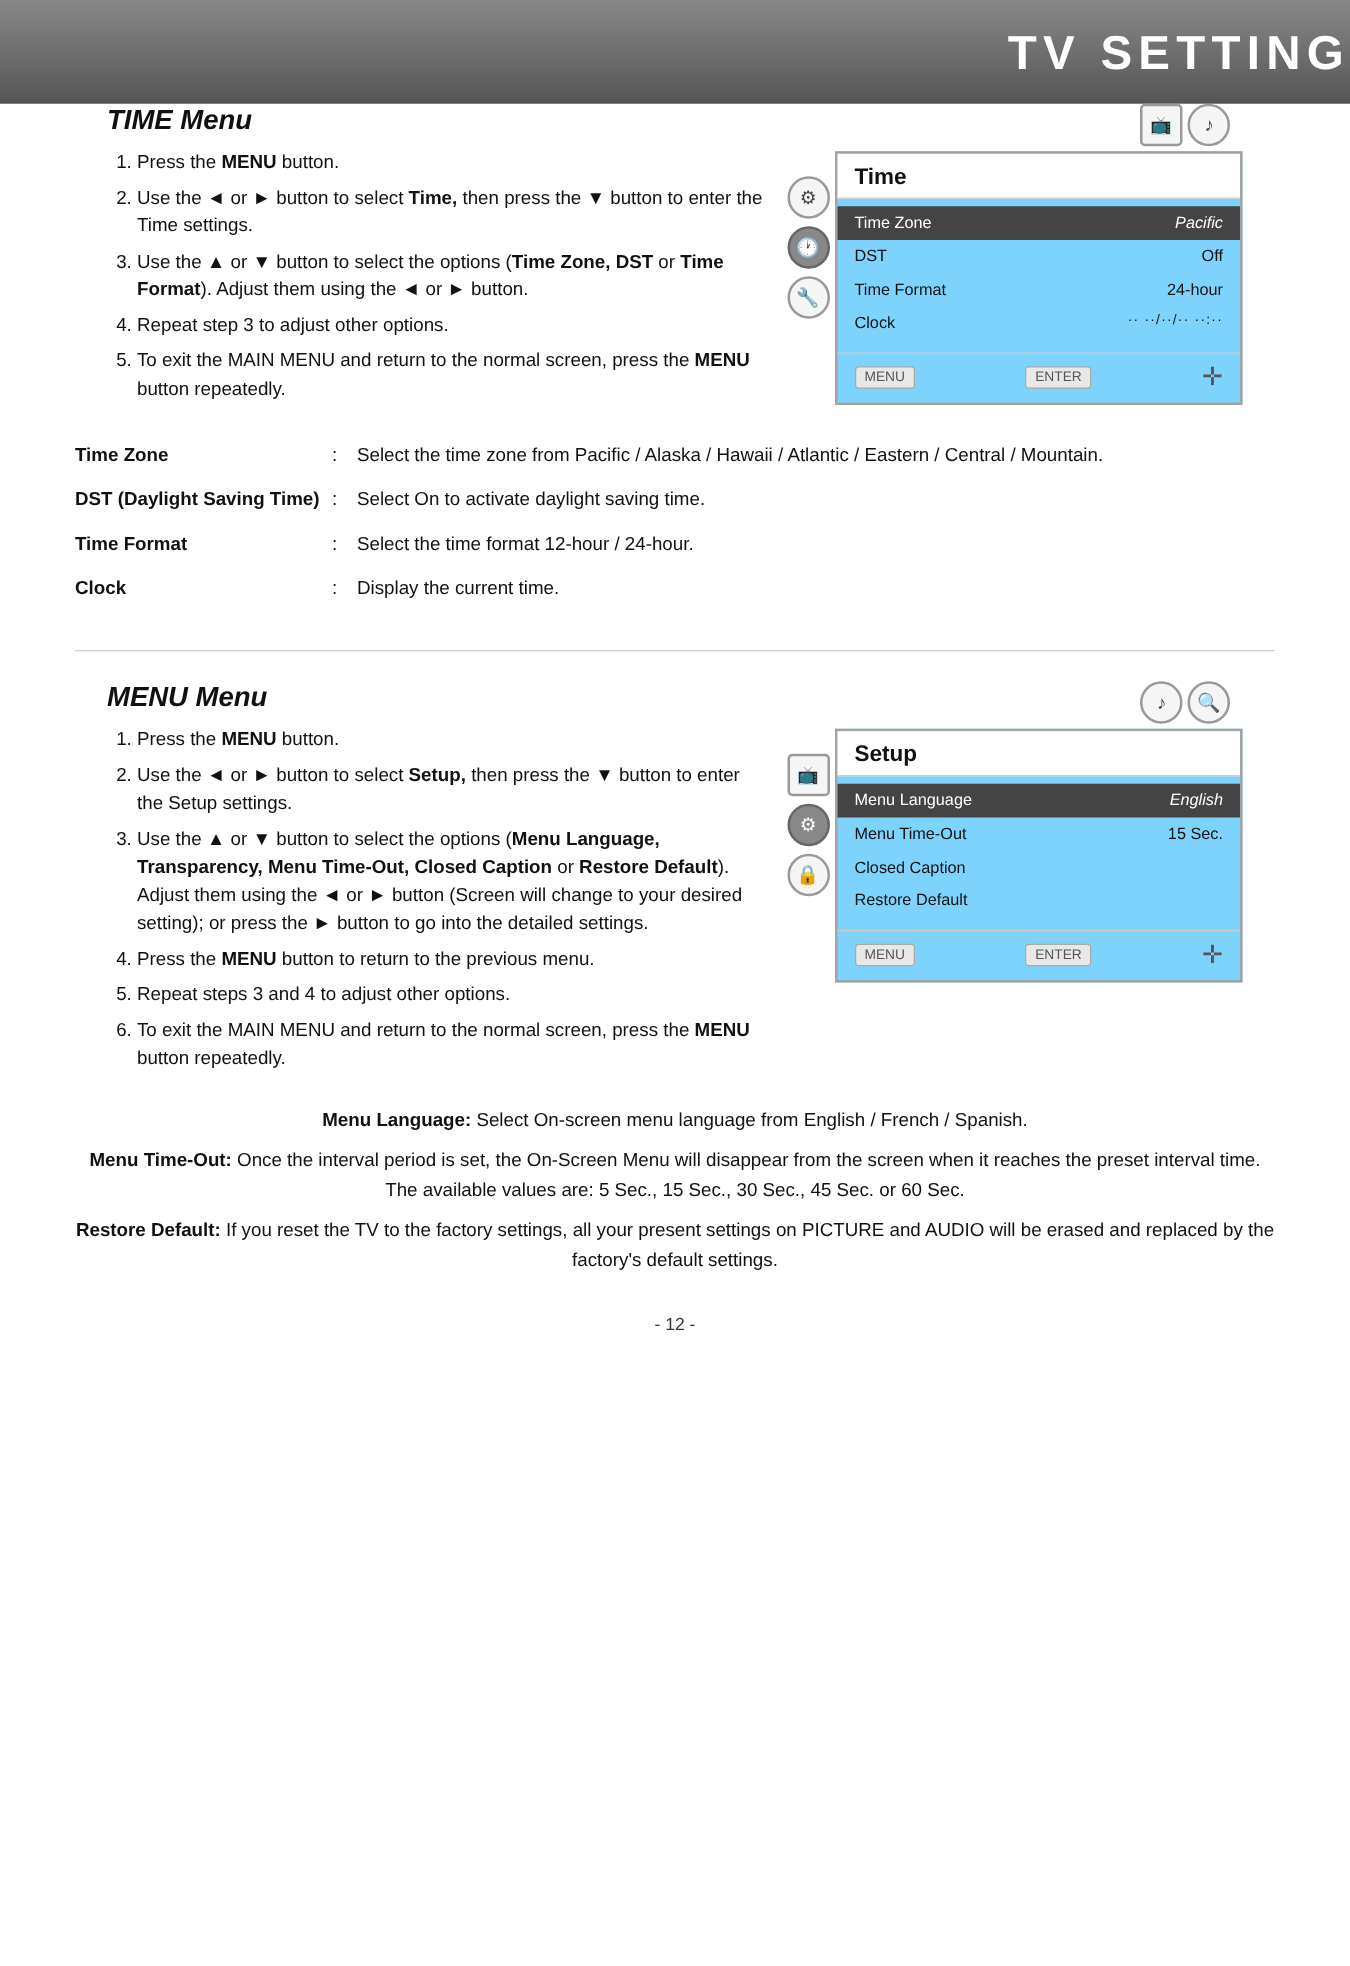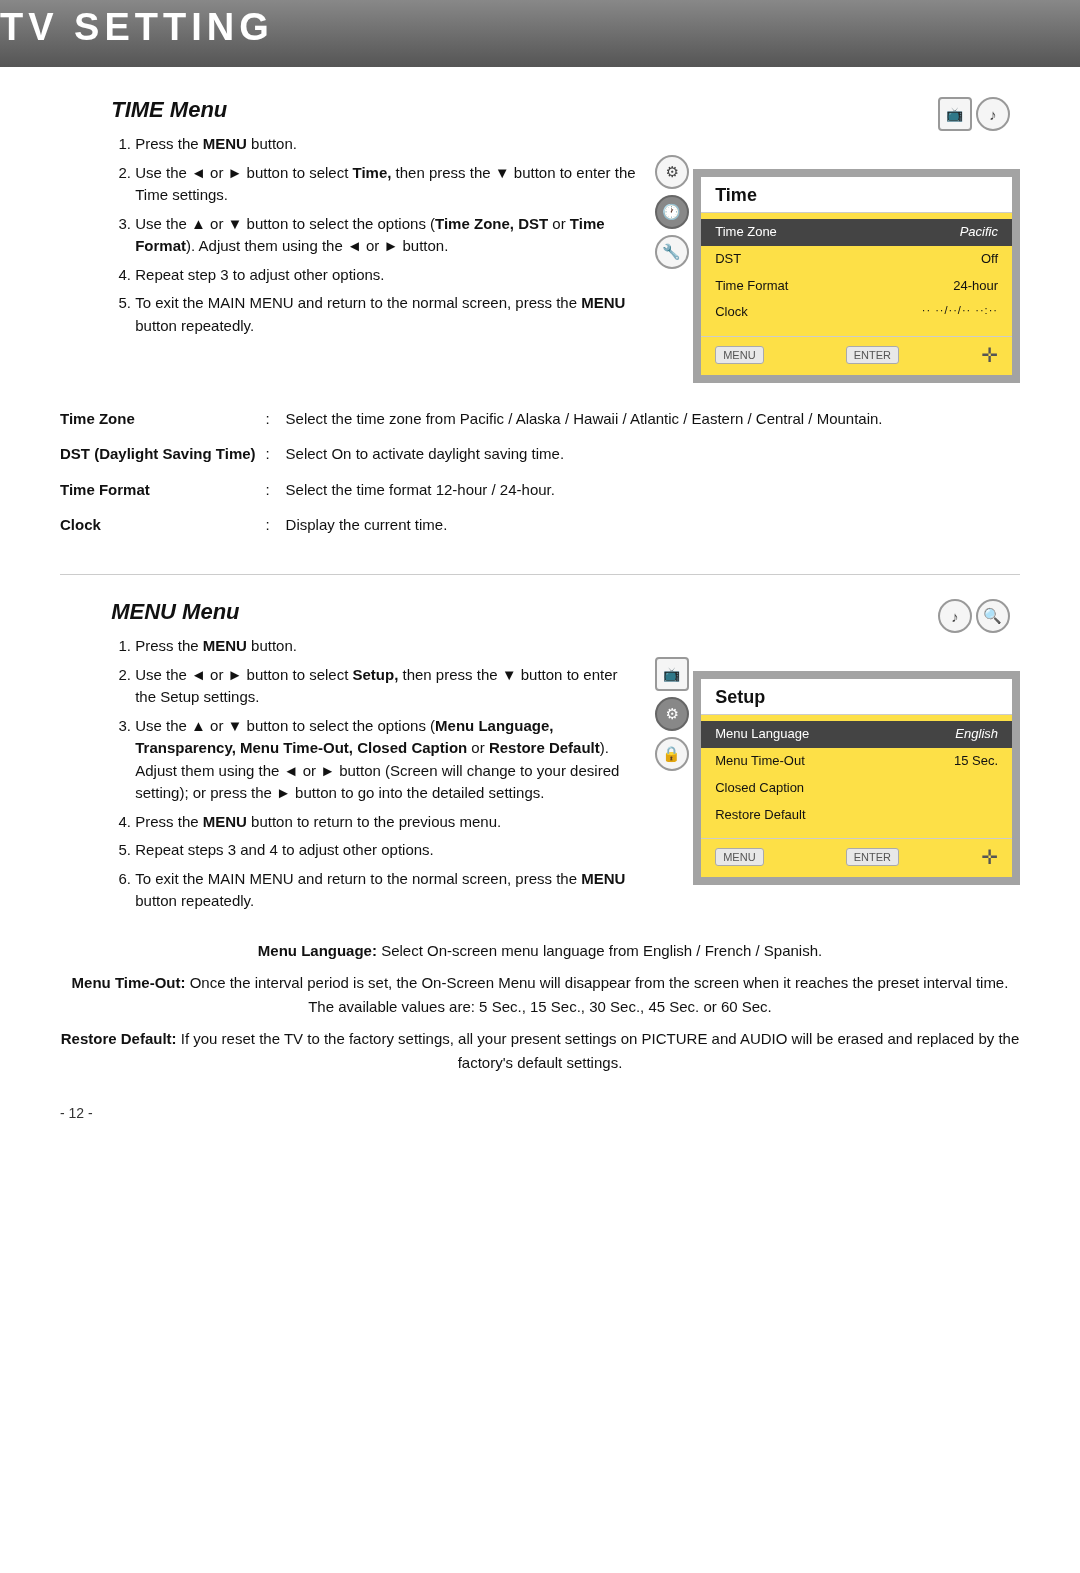--- a/index.html
+++ b/index.html
@@ -8,23 +8,22 @@
       min-height: 1573px;
       background: #ffffff;
       font-family: Arial, Helvetica, sans-serif;
       font-size: 15px;
       color: #111;
     }
 
     
     .page-header {
       background: linear-gradient(180deg, #888 0%, #555 100%);
-      text-align: left;
-      padding: 6px 0 18px;
-      margin-bottom: 30px;
+      text-align: right;
+      padding: 22px 0 18px;
     }
     .page-title {
       font-size: 38px;
       font-weight: bold;
       color: #fff;
       letter-spacing: 5px;
       text-transform: uppercase;
     }
 
     
@@ -36,21 +35,21 @@
     .section-title {
       font-size: 22px;
       font-weight: bold;
       font-style: italic;
       margin-bottom: 10px;
     }
 
     
     .section-row {
       display: flex;
-      justify-content: flex-end;
+      justify-content: center;
       align-items: flex-start;
       margin-bottom: 20px;
       gap: 16px;
     }
     .section-text {
       flex: 0 0 55%;
       max-width: 55%;
     }
     .section-panel {
       flex: 0 0 38%;
@@ -149,24 +148,23 @@
       display: flex;
       align-items: center;
       justify-content: center;
       font-size: 14px;
       background: #f5f5f5;
       color: #444;
     }
 
     
     .menu-box {
-      border: 8px solid #a3a3a3;
-      background: #fde047;
+      border: 2px solid #a3a3a3;
+      background: #7dd3fc;
       width: 100%;
-      margin-top: 34px;
     }
     .menu-box-title {
       background: #fff;
       font-size: 18px;
       font-weight: bold;
       padding: 8px 14px 6px;
       border-bottom: 1px solid #ccc;
       color: #111;
     }
     .menu-box-body {
@@ -214,21 +212,21 @@
       margin-top: 10px;
       text-align: center;
     }
     .bottom-defs p {
       line-height: 1.6;
       margin-bottom: 8px;
     }
 
     
     .page-number {
-      text-align: left;
+      text-align: center;
       margin-top: 30px;
       font-size: 14px;
       color: #333;
     }
 
     
     .clock-dots {
       font-size: 11px;
       color: #888;
       letter-spacing: 1px;

